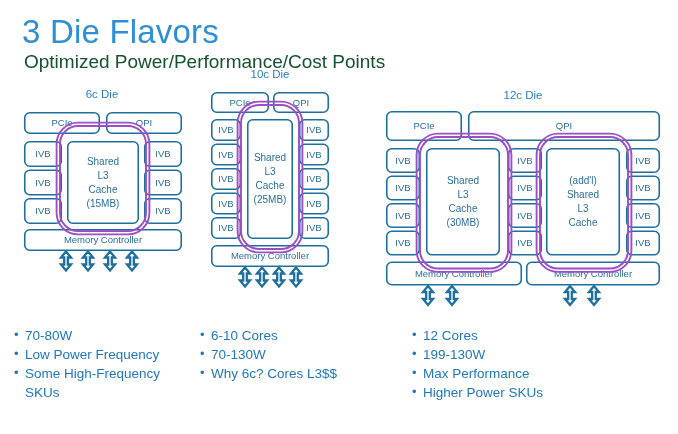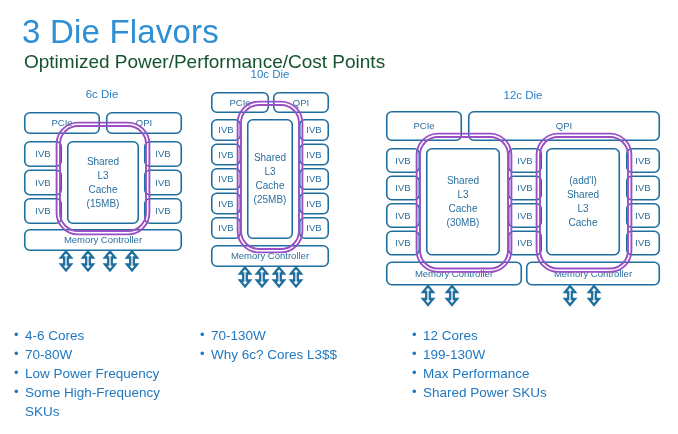--- a/index.html
+++ b/index.html
@@ -195,37 +195,37 @@
         <rect x="158.6" y="44.6" width="94.8" height="138.3" rx="21.4" ry="21.4" fill="none" stroke="#9b4fc4" stroke-width="1.9"></rect>
         <path d="M 50 197 L 45 203 L 48.2 203 L 48.2 210 L 45 210 L 50 216 L 55 210 L 51.8 210 L 51.8 203 L 55 203 Z" fill="#ffffff" stroke="#1f6f9e" stroke-width="2.3" stroke-linejoin="miter"></path>
         <path d="M 74 197 L 69 203 L 72.2 203 L 72.2 210 L 69 210 L 74 216 L 79 210 L 75.8 210 L 75.8 203 L 79 203 Z" fill="#ffffff" stroke="#1f6f9e" stroke-width="2.3" stroke-linejoin="miter"></path>
         <path d="M 192 197 L 187 203 L 190.2 203 L 190.2 210 L 187 210 L 192 216 L 197 210 L 193.8 210 L 193.8 203 L 197 203 Z" fill="#ffffff" stroke="#1f6f9e" stroke-width="2.3" stroke-linejoin="miter"></path>
         <path d="M 216 197 L 211 203 L 214.2 203 L 214.2 210 L 211 210 L 216 216 L 221 210 L 217.8 210 L 217.8 203 L 221 203 Z" fill="#ffffff" stroke="#1f6f9e" stroke-width="2.3" stroke-linejoin="miter"></path>
       </svg>
   </div>
 
   <div class="bullets" style="left:14px;top:327px;width:186px;">
     <ul>
-        <li>4-6 Cores</li>
         <li>70-80W</li>
         <li>Low Power Frequency</li>
         <li>Some High-Frequency
 SKUs</li>
       </ul>
   </div>
 
   <div class="bullets" style="left:200px;top:327px;width:190px;">
     <ul>
+        <li>6-10 Cores</li>
         <li>70-130W</li>
         <li>Why 6c? Cores L3$$</li>
       </ul>
   </div>
 
   <div class="bullets" style="left:412px;top:327px;width:230px;">
     <ul>
         <li>12 Cores</li>
         <li>199-130W</li>
         <li>Max Performance</li>
-        <li>Shared Power SKUs</li>
+        <li>Higher Power SKUs</li>
       </ul>
   </div>
 
 </div>
 
 </body></html>

